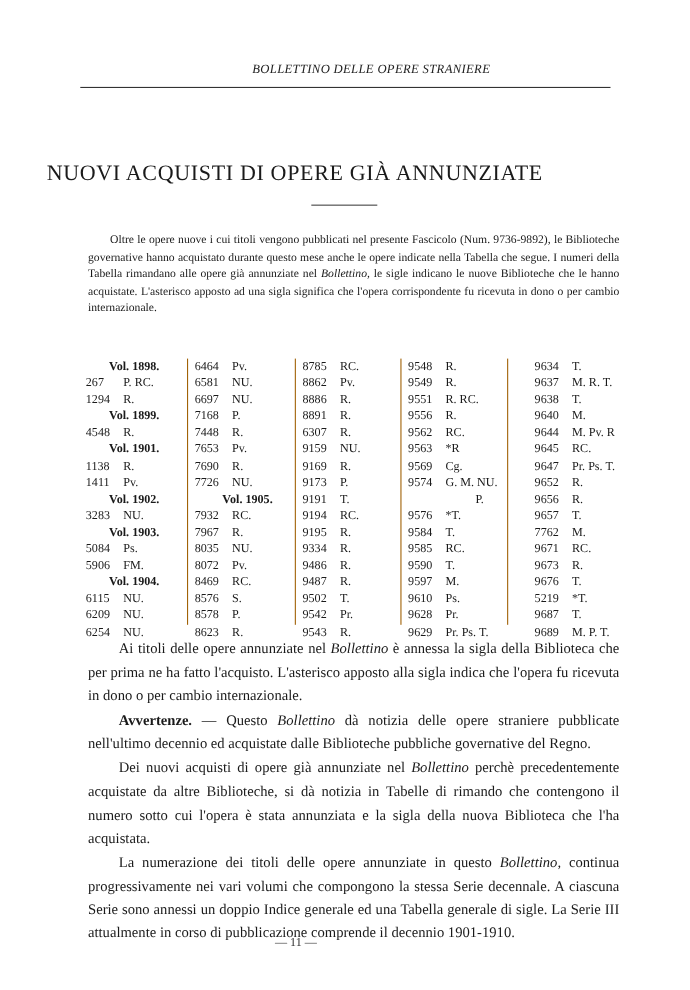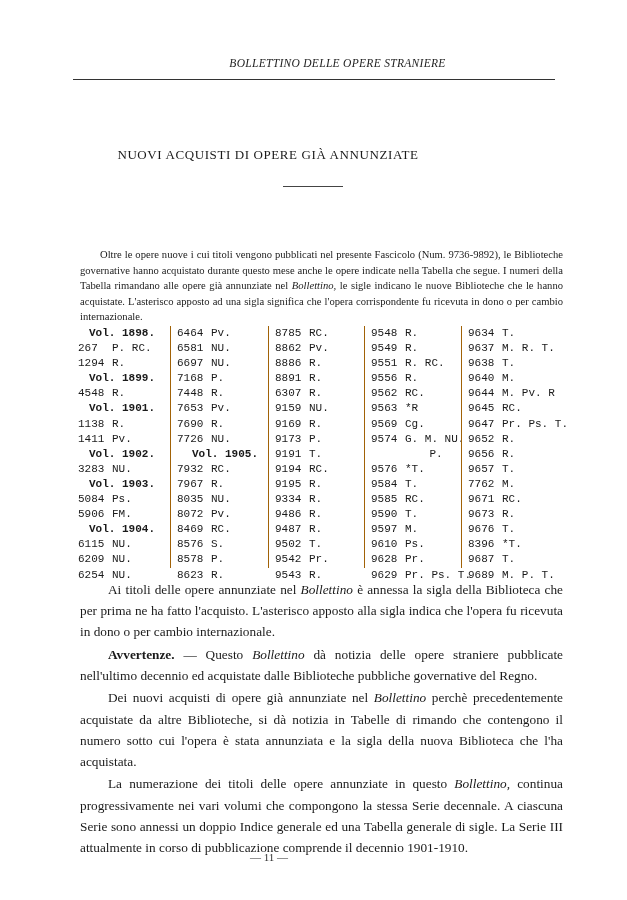--- a/index.html
+++ b/index.html
@@ -10,33 +10,33 @@
     .running-head {
       position: absolute; top: 57px; left: 0; width: 627px; text-align: center;
       font-style: italic; font-size: 11.5px; letter-spacing: 0.3px; color: #222; margin-left: 24px;
     }
     .head-rule {
       position: absolute; top: 79px; left: 73px; width: 482px; height: 0;
       border-top: 1.2px solid #333;
     }
     .title {
       position: absolute; top: 147px; left: 0; width: 536px; text-align: center;
-      font-size: 13px; letter-spacing: 0.6px; color: #1a1a1a;
+      font-size: 20px; letter-spacing: 0.6px; color: #1a1a1a;
     }
     .title-rule {
       position: absolute; top: 186px; left: 283px; width: 60px; border-top: 1px solid #444;
     }
     .intro {
       position: absolute; top: 211px; left: 80px; width: 483px;
-      font-size: 10.6px; line-height: 15.6px; text-align: justify; color: #1a1a1a; margin-top: 36px;
+      font-size: 10.6px; line-height: 15.6px; text-align: justify; color: #1a1a1a;
     }
     .intro p { margin: 0; text-indent: 20px; }
     .table {
       position: absolute; top: 326px; left: 78px; width: 500px; height: 242px;
-      font-size: 11px; line-height: 15.1px; font-family: Liberation Mono, monospace;
+      font-size: 11px; line-height: 15.1px;
     }
     .col { position: absolute; top: 0; height: 242px; }
     .col.divided { border-left: 1px solid #a16207; }
     .row { white-space: nowrap; height: 15.1px; }
     .num { display: inline-block; width: 34px; text-align: left; }
     .sig { display: inline-block; }
     .vol { font-weight: bold; text-align: center; }
     .cont { padding-left: 34px; text-align: center; }
     .notes {
       position: absolute; top: 579px; left: 80px; width: 483px;
@@ -133,36 +133,36 @@
       <div class="row cont"><span class="sig">P.</span></div>
       <div class="row"><span class="num">9576</span><span class="sig">*T.</span></div>
       <div class="row"><span class="num">9584</span><span class="sig">T.</span></div>
       <div class="row"><span class="num">9585</span><span class="sig">RC.</span></div>
       <div class="row"><span class="num">9590</span><span class="sig">T.</span></div>
       <div class="row"><span class="num">9597</span><span class="sig">M.</span></div>
       <div class="row"><span class="num">9610</span><span class="sig">Ps.</span></div>
       <div class="row"><span class="num">9628</span><span class="sig">Pr.</span></div>
       <div class="row"><span class="num">9629</span><span class="sig">Pr. Ps. T.</span></div>
     </div>
-    <div class="col divided" style="left: 383px; width: 110px; padding-left: 6px;">
+    <div class="col divided" style="left: 383px; width: 110px; padding-left: 24px;">
       <div class="row"><span class="num">9634</span><span class="sig">T.</span></div>
       <div class="row"><span class="num">9637</span><span class="sig">M. R. T.</span></div>
       <div class="row"><span class="num">9638</span><span class="sig">T.</span></div>
       <div class="row"><span class="num">9640</span><span class="sig">M.</span></div>
       <div class="row"><span class="num">9644</span><span class="sig">M. Pv. R</span></div>
       <div class="row"><span class="num">9645</span><span class="sig">RC.</span></div>
       <div class="row"><span class="num">9647</span><span class="sig">Pr. Ps. T.</span></div>
       <div class="row"><span class="num">9652</span><span class="sig">R.</span></div>
       <div class="row"><span class="num">9656</span><span class="sig">R.</span></div>
       <div class="row"><span class="num">9657</span><span class="sig">T.</span></div>
       <div class="row"><span class="num">7762</span><span class="sig">M.</span></div>
       <div class="row"><span class="num">9671</span><span class="sig">RC.</span></div>
       <div class="row"><span class="num">9673</span><span class="sig">R.</span></div>
       <div class="row"><span class="num">9676</span><span class="sig">T.</span></div>
-      <div class="row"><span class="num">8396</span><span class="sig">*T.</span></div>
+      <div class="row"><span class="num">5219</span><span class="sig">*T.</span></div>
       <div class="row"><span class="num">9687</span><span class="sig">T.</span></div>
       <div class="row"><span class="num">9689</span><span class="sig">M. P. T.</span></div>
     </div>
   </div>
 
 <div class="notes">
   <p><span>Ai titoli delle opere annunziate nel </span><i>Bollettino</i><span> è annessa la sigla della Biblioteca che per prima ne ha fatto l'acquisto. L'asterisco apposto alla sigla indica che l'opera fu ricevuta in dono o per cambio internazionale.</span></p>
   <p><b>Avvertenze.</b><span> — Questo </span><i>Bollettino</i><span> dà notizia delle opere straniere pubblicate nell'ultimo decennio ed acquistate dalle Biblioteche pubbliche governative del Regno.</span></p>
   <p><span>Dei nuovi acquisti di opere già annunziate nel </span><i>Bollettino</i><span> perchè precedentemente acquistate da altre Biblioteche, si dà notizia in Tabelle di rimando che contengono il numero sotto cui l'opera è stata annunziata e la sigla della nuova Biblioteca che l'ha acquistata.</span></p>
   <p><span>La numerazione dei titoli delle opere annunziate in questo </span><i>Bollettino,</i><span> continua progressivamente nei vari volumi che compongono la stessa Serie decennale. A ciascuna Serie sono annessi un doppio Indice generale ed una Tabella generale di sigle. La Serie III attualmente in corso di pubblicazione comprende il decennio 1901-1910.</span></p>

